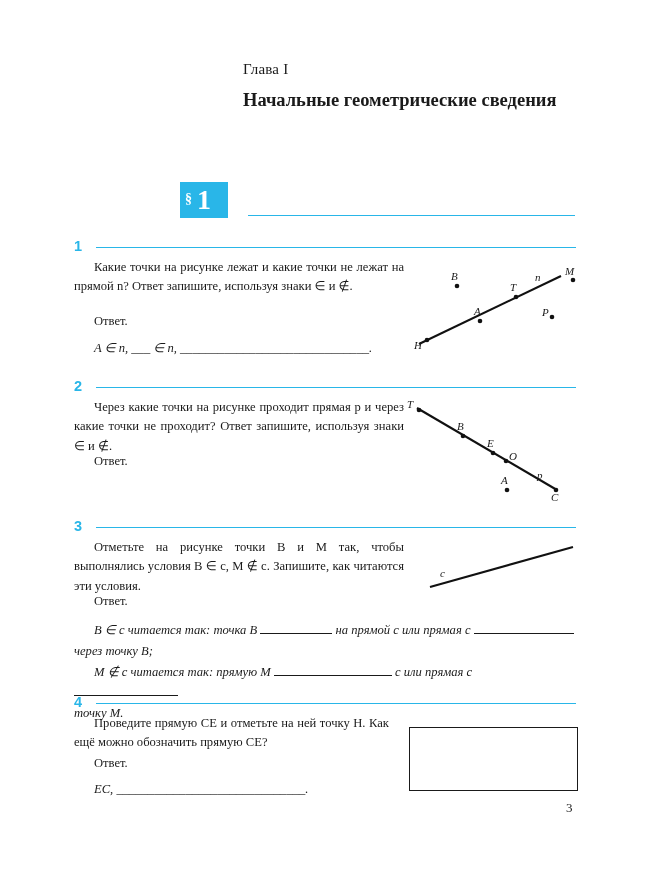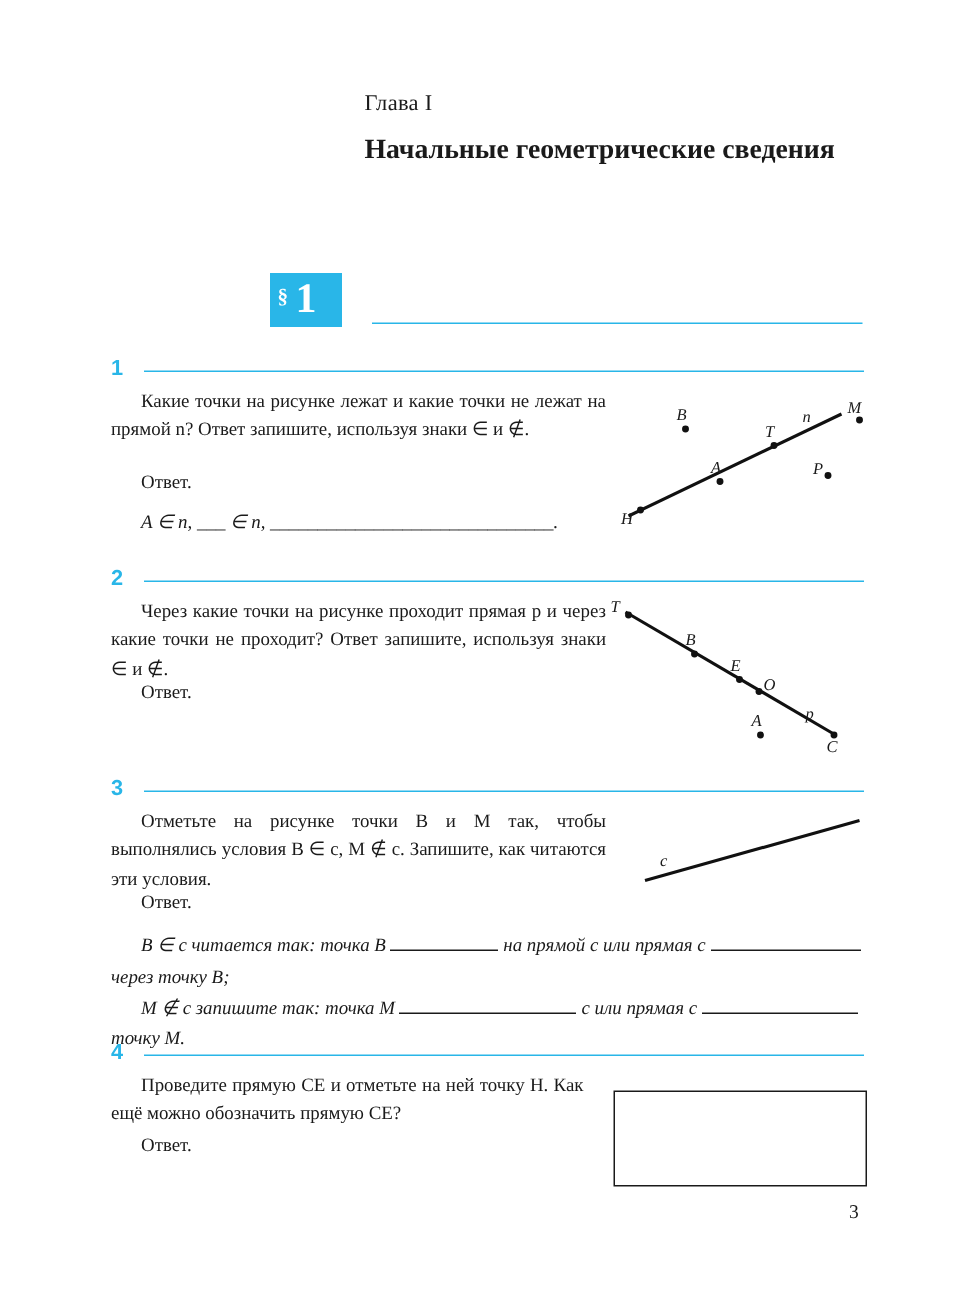--- a/index.html
+++ b/index.html
@@ -241,21 +241,21 @@
     <div style="position:absolute; top:76px; left:0; width:502px;">
       <span class="ans-label">Ответ.</span>
       <div style="margin-top:11px; font-size:12.6px; line-height:1.65;">
         <span style="display:inline-block; text-indent:0; margin-left:20px; font-style:italic;text-align:center;">B ∈ c читается так: точка B</span>
         <span class="u" style="width:72px;"></span>
         <span style="font-style:italic;">на прямой c или прямая c</span>
         <span class="u" style="width:100px;"></span>
         <br>
         <span style="font-style:italic;">через точку B;</span>
         <br>
-        <span style="display:inline-block; text-indent:0; margin-left:20px; font-style:italic;">M ∉ c запишите так: точка M</span>
+        <span style="display:inline-block; text-indent:0; margin-left:20px; font-style:italic;">M ∉ c читается так: прямую M</span>
         <span class="u" style="width:118px;"></span>
         <span style="font-style:italic;">c или прямая c</span>
         <span class="u" style="width:104px;"></span>
         <br>
         <span style="font-style:italic;">точку M.</span>
       </div>
     </div>
   </div>
 
   <div class="fig" style="left:418px; top:535px;">
@@ -264,19 +264,20 @@
       <text class="lab" x="22" y="42">c</text>
     </svg>
   </div>
 
   <div class="task" style="top:694px;">
     <div class="task-num">4</div>
     <div class="task-rule"></div>
     <div class="task-body" style="width:315px;">Проведите прямую CE и отметьте на ней точку H. Как ещё можно обозначить прямую CE?</div>
     <div style="position:absolute; top:62px; left:0;">
       <span class="ans-label">Ответ.</span>
+      <span class="ans-line" style="margin-top:11px;">EC, ______________________________.</span>
     </div>
   </div>
 
   <div class="answer-box"></div>
 
   <div class="page-num">3</div>
 </div>
 
 </body></html>

